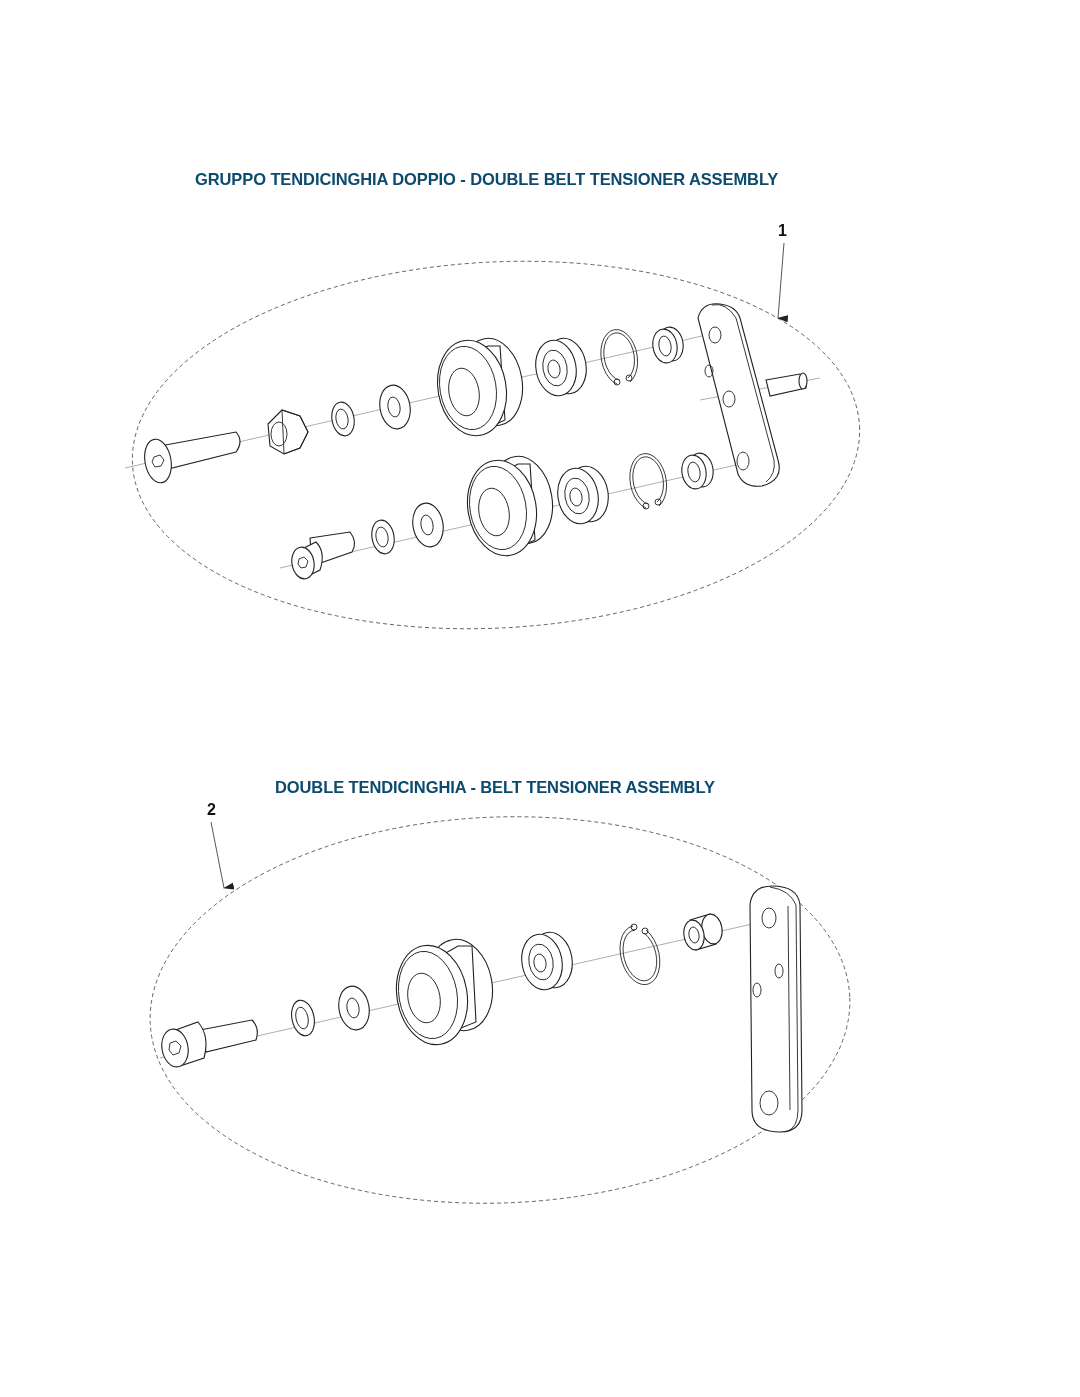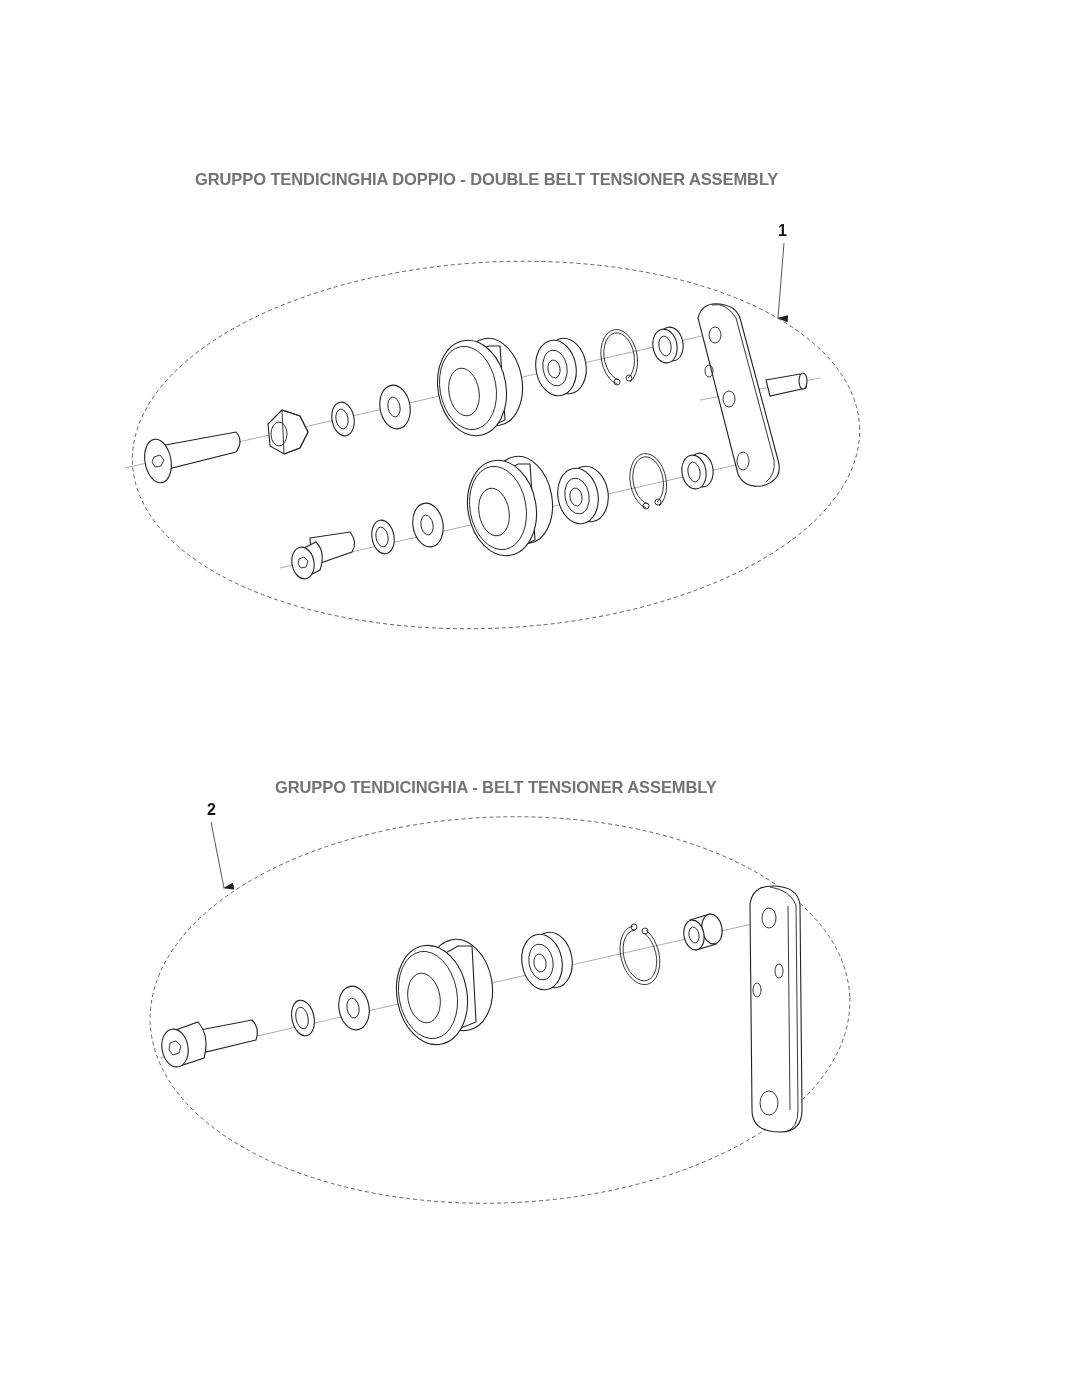--- a/index.html
+++ b/index.html
@@ -1,34 +1,34 @@
 <!DOCTYPE html>
 <html><head>
 <meta charset="utf-8">
 <style>
   html, body { margin: 0; padding: 0; background: #ffffff; }
   body { width: 1080px; height: 1397px; position: relative; overflow: hidden;
          font-family: "Liberation Sans", sans-serif; }
-  .title { position: absolute; font-weight: bold; font-size: 16.5px; color: #737373;
+  .title { position: absolute; font-weight: bold; font-size: 16.5px; color: #0c4a6e;
            letter-spacing: -0.1px; white-space: nowrap; }
   .callout { position: absolute; font-weight: bold; font-size: 16px; color: #111; }
   svg.drawing { position: absolute; left: 0; top: 0; }
   .part { fill: #fff; stroke: #222; stroke-width: 1.1; }
   .thin { fill: none; stroke: #222; stroke-width: 0.9; }
   .axis { stroke: #9a9a9a; stroke-width: 0.8; fill: none; }
   .boundary { fill: none; stroke: #555; stroke-width: 0.9; stroke-dasharray: 4 3; }
   .leader { stroke: #444; stroke-width: 0.9; fill: none; }
 </style>
 </head>
 <body>
 
 <div class="title" style="left:195px; top:170px;">GRUPPO TENDICINGHIA DOPPIO - DOUBLE BELT TENSIONER ASSEMBLY</div>
 <div class="callout" style="left:778px; top:222px;">1</div>
 
-<div class="title" style="left:275px; top:778px;">GRUPPO TENDICINGHIA - BELT TENSIONER ASSEMBLY</div>
+<div class="title" style="left:275px; top:778px;">DOUBLE TENDICINGHIA - BELT TENSIONER ASSEMBLY</div>
 <div class="callout" style="left:207px; top:801px;">2</div>
 
 <svg class="drawing" width="1080" height="1397" viewBox="0 0 1080 1397">
   <defs>
     <marker id="arrow" markerWidth="8" markerHeight="12" refX="4" refY="11" orient="auto">
       <path d="M0,0 L8,0 L4,12 Z" fill="#222"></path>
     </marker>
   </defs>
 
   <g>

